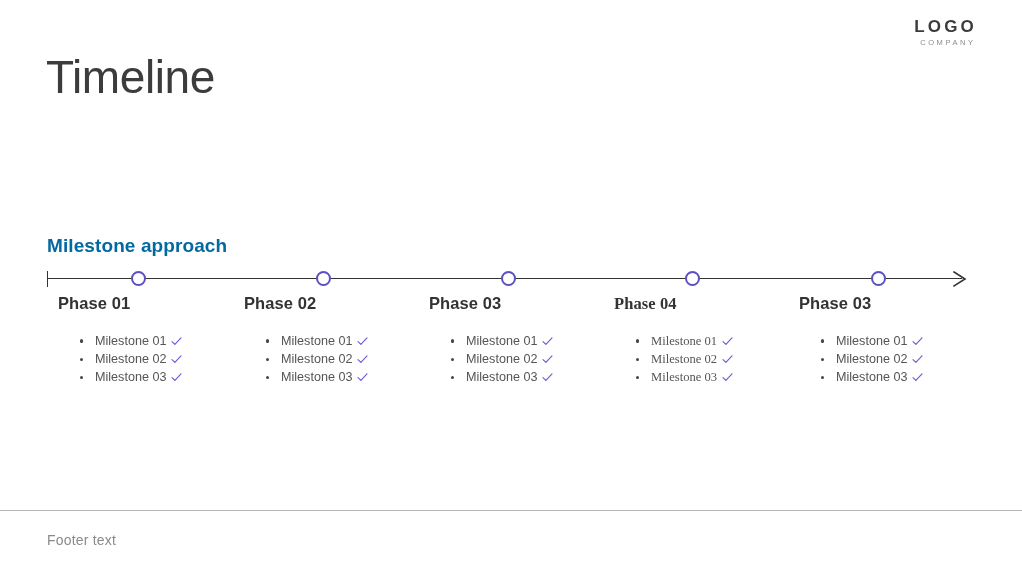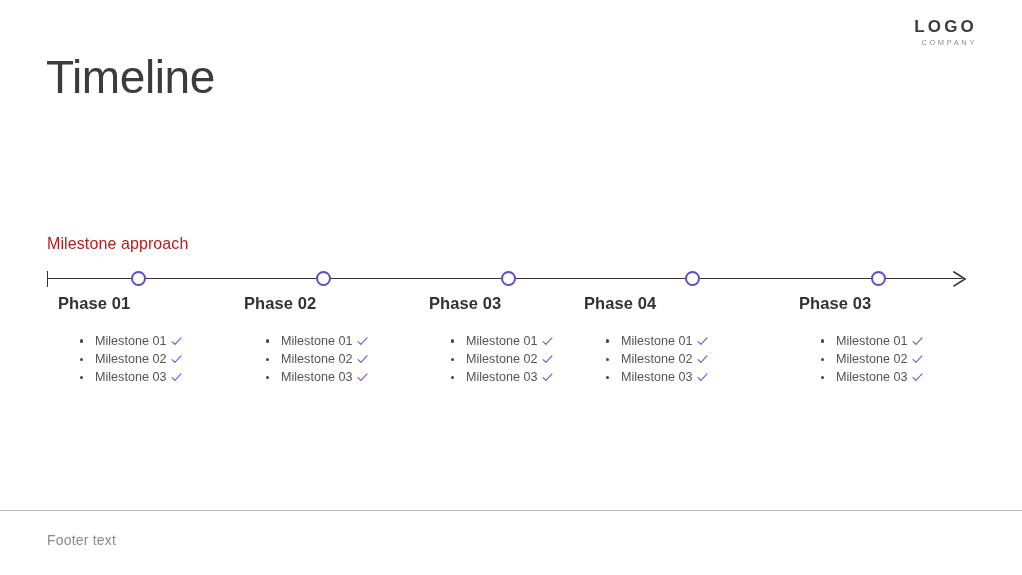--- a/index.html
+++ b/index.html
@@ -14,21 +14,21 @@
     overflow: hidden;
     font-family: "Liberation Sans", sans-serif;
     -webkit-font-smoothing: antialiased;
   }
 
   
   .logo-block {
     position: absolute;
     top: 18px;
     right: 45px;
-    text-align: right;
+    text-align: left;
     line-height: 1;
   }
   .logo-main {
     font-size: 17px;
     font-weight: bold;
     color: #3b3b3b;
     letter-spacing: 3.2px;
     display: block;
   }
   .logo-sub {
@@ -51,23 +51,23 @@
     color: #3c3c3c;
     letter-spacing: -0.4px;
     line-height: 1.1;
   }
 
   
   .subtitle {
     position: absolute;
     left: 47px;
     top: 235px;
-    font-size: 16px;
-    font-weight: 400;
-    color: #b91c1c;
+    font-size: 19px;
+    font-weight: 700;
+    color: #0369a1;
     letter-spacing: 0.1px;
   }
 
   
   .timeline-wrap {
     position: absolute;
     left: 0;
     top: 262px;
     width: 1022px;
     height: 34px;
@@ -241,21 +241,21 @@
               <path d="M1 4.6 L3.9 7.4 L10 0.9" fill="none" stroke="#6b5cd8" stroke-width="1.15" stroke-linecap="round" stroke-linejoin="round"></path>
             </svg></span></li>
         <li class="ms-item"><span class="ms-bullet"></span><span>Milestone 02</span><span class="ms-check"><svg width="11" height="9" viewBox="0 0 11 9">
               <path d="M1 4.6 L3.9 7.4 L10 0.9" fill="none" stroke="#6b5cd8" stroke-width="1.15" stroke-linecap="round" stroke-linejoin="round"></path>
             </svg></span></li>
         <li class="ms-item"><span class="ms-bullet"></span><span>Milestone 03</span><span class="ms-check"><svg width="11" height="9" viewBox="0 0 11 9">
               <path d="M1 4.6 L3.9 7.4 L10 0.9" fill="none" stroke="#6b5cd8" stroke-width="1.15" stroke-linecap="round" stroke-linejoin="round"></path>
             </svg></span></li>
       </ul>
     </div>
-    <div class="phase-col" style="left: 584px;">
+    <div class="phase-col" style="left: 614px; font-family: Liberation Serif, serif;">
       <div class="phase-title">Phase 04</div>
       <ul class="ms-list">
         <li class="ms-item"><span class="ms-bullet"></span><span>Milestone 01</span><span class="ms-check"><svg width="11" height="9" viewBox="0 0 11 9">
               <path d="M1 4.6 L3.9 7.4 L10 0.9" fill="none" stroke="#6b5cd8" stroke-width="1.15" stroke-linecap="round" stroke-linejoin="round"></path>
             </svg></span></li>
         <li class="ms-item"><span class="ms-bullet"></span><span>Milestone 02</span><span class="ms-check"><svg width="11" height="9" viewBox="0 0 11 9">
               <path d="M1 4.6 L3.9 7.4 L10 0.9" fill="none" stroke="#6b5cd8" stroke-width="1.15" stroke-linecap="round" stroke-linejoin="round"></path>
             </svg></span></li>
         <li class="ms-item"><span class="ms-bullet"></span><span>Milestone 03</span><span class="ms-check"><svg width="11" height="9" viewBox="0 0 11 9">
               <path d="M1 4.6 L3.9 7.4 L10 0.9" fill="none" stroke="#6b5cd8" stroke-width="1.15" stroke-linecap="round" stroke-linejoin="round"></path>

